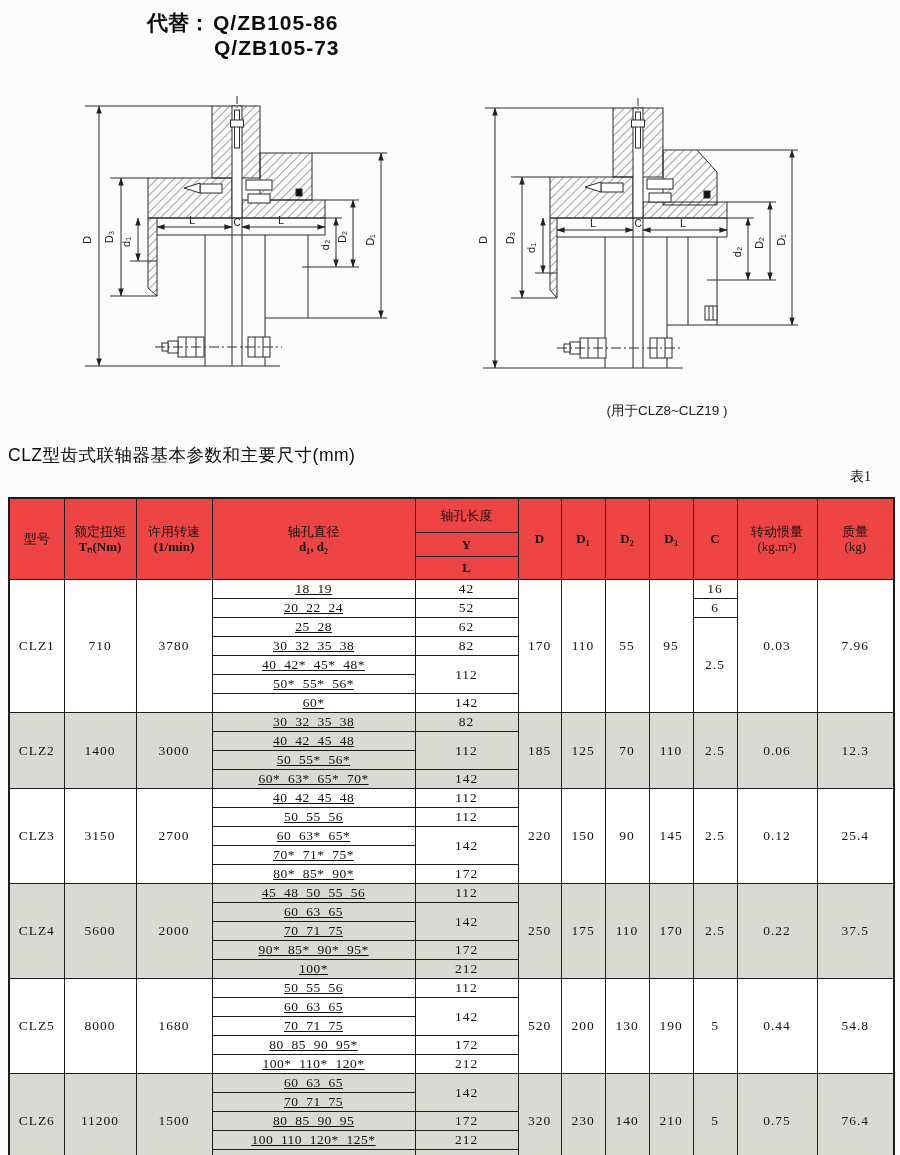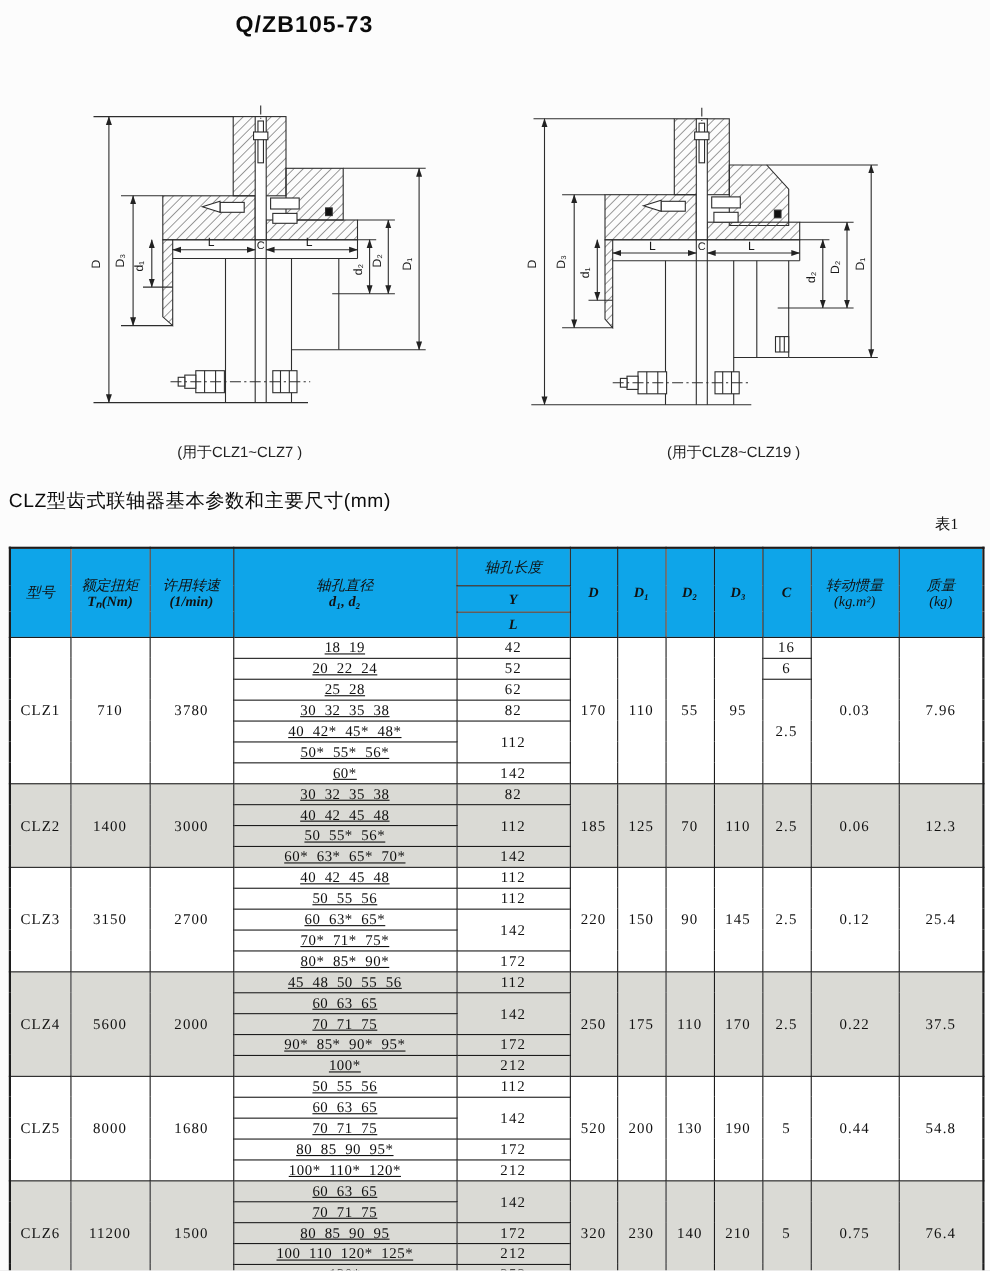--- a/index.html
+++ b/index.html
@@ -24,32 +24,35 @@
   
   .sectitle{position:absolute;left:8px;top:443px;font-size:17.5px;letter-spacing:0.5px;color:#0b0b0b;}
   .tabletag{position:absolute;left:850px;top:468px;font-size:14px;font-family:"Liberation Serif",serif;}
 
   
   .tbl{position:absolute;left:8px;top:497px;}
   table{border-collapse:collapse;border:2px solid #1c1c1c;table-layout:fixed;width:885px;
         font-family:"Liberation Serif",serif;}
   th,td{border:1px solid #1c1c1c;text-align:center;vertical-align:middle;font-weight:normal;
         padding:0;overflow:hidden;}
-  thead th{background:#0ea5e9;font-size:13px;line-height:15px;font-style:italic;}
+  thead th{background:#ef4444;font-size:13px;line-height:15px;}
   thead .lat{font-weight:bold;}
   tbody td{font-size:13.5px;height:18px;line-height:15px;letter-spacing:1px;background:#fff;}
   tr.shaded td{background:#dadad5;}
   td.dvals{white-space:pre;letter-spacing:0.5px;text-decoration:underline;}
 </style>
 </head>
 <body>
 
 <div class="canvas">
 
   <div class="titleblock">
+    <div class="t2">
+      <span>代替：</span><span class="code">Q/ZB105-86</span>
+    </div>
     <div class="t3">
       <span>Q/ZB105-73</span>
     </div>
   </div>
 
   <svg class="drawA" width="360" height="305" viewBox="0 0 360 305">
     <defs>
       <pattern id="hp" patternUnits="userSpaceOnUse" width="6" height="6" patternTransform="rotate(45)">
         <line x1="0" y1="0" x2="0" y2="6" stroke="#4a4a4a" stroke-width="1"></line>
       </pattern>
@@ -207,21 +210,20 @@
       <text transform="rotate(-90 80 158)" x="80" y="158">d₁</text>
       <text x="138" y="137">L</text>
       <text class="cc" x="183" y="137">C</text>
       <text x="228" y="137">L</text>
       <text transform="rotate(-90 286 162)" x="286" y="162">d₂</text>
       <text transform="rotate(-90 308 153)" x="308" y="153">D₂</text>
       <text transform="rotate(-90 330 150)" x="330" y="150">D₁</text>
     </g>
   </svg>
 
-  <div class="cap capL">(用于CLZ1~CLZ7 )</div>
   <div class="cap capR">(用于CLZ8~CLZ19 )</div>
 
   <div class="sectitle">CLZ型齿式联轴器基本参数和主要尺寸(mm)</div>
   <div class="tabletag">表1</div>
 
   <div class="tbl">
     <table>
       <colgroup>
         <col style="width:55px">
           <col style="width:72px">

